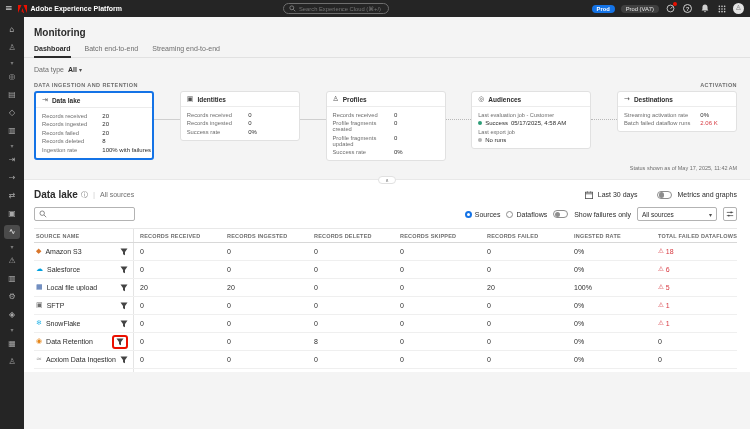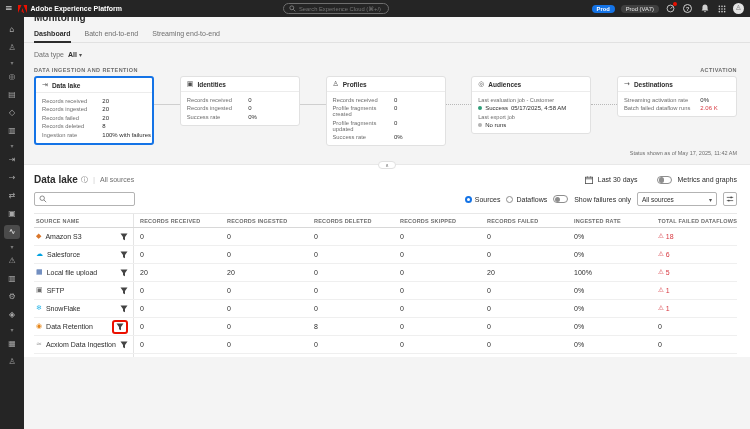--- a/index.html
+++ b/index.html
@@ -31,21 +31,21 @@
 
   
   .sidebar{position:absolute;top:17px;left:0;width:24px;height:412px;background:#252525;
     display:flex;flex-direction:column;align-items:center;padding-top:6px;gap:4px;z-index:10;}
   .sb-icon{width:16px;height:14px;display:flex;align-items:center;justify-content:center;
     color:#a8a8a8;font-size:8px;line-height:1;cursor:pointer;}
   .sb-chev{height:7px;font-size:6px;color:#7a7a7a;}
   .sb-icon.active{background:#4b4b4b;border-radius:3px;color:#fff;}
 
   
-  .main{position:absolute;top:3px;left:24px;width:726px;height:354px;overflow:hidden;}
+  .main{position:absolute;top:18px;left:24px;width:726px;height:354px;overflow:hidden;}
   .page-head{padding:9px 13px 0 10px;font-size:10px;font-weight:700;}
   .tabs{display:flex;gap:14px;padding:7px 13px 0 10px;border-bottom:1px solid #e1e1e1;}
   .tab{font-size:7px;color:#6e6e6e;padding-bottom:4px;cursor:pointer;}
   .tab.active{color:#2c2c2c;font-weight:700;border-bottom:2px solid #2c2c2c;margin-bottom:-1px;}
   .filter-row{display:flex;align-items:center;gap:4px;padding:8px 13px 0 10px;font-size:7px;}
   .filter-label{color:#6e6e6e;}
   .filter-value{font-weight:600;display:flex;align-items:center;gap:2px;cursor:pointer;}
   .chev{font-size:6px;color:#505050;}
   .section-labels{display:flex;justify-content:space-between;padding:9px 13px 0 10px;
     font-size:5.5px;letter-spacing:.4px;color:#6e6e6e;font-weight:600;}

